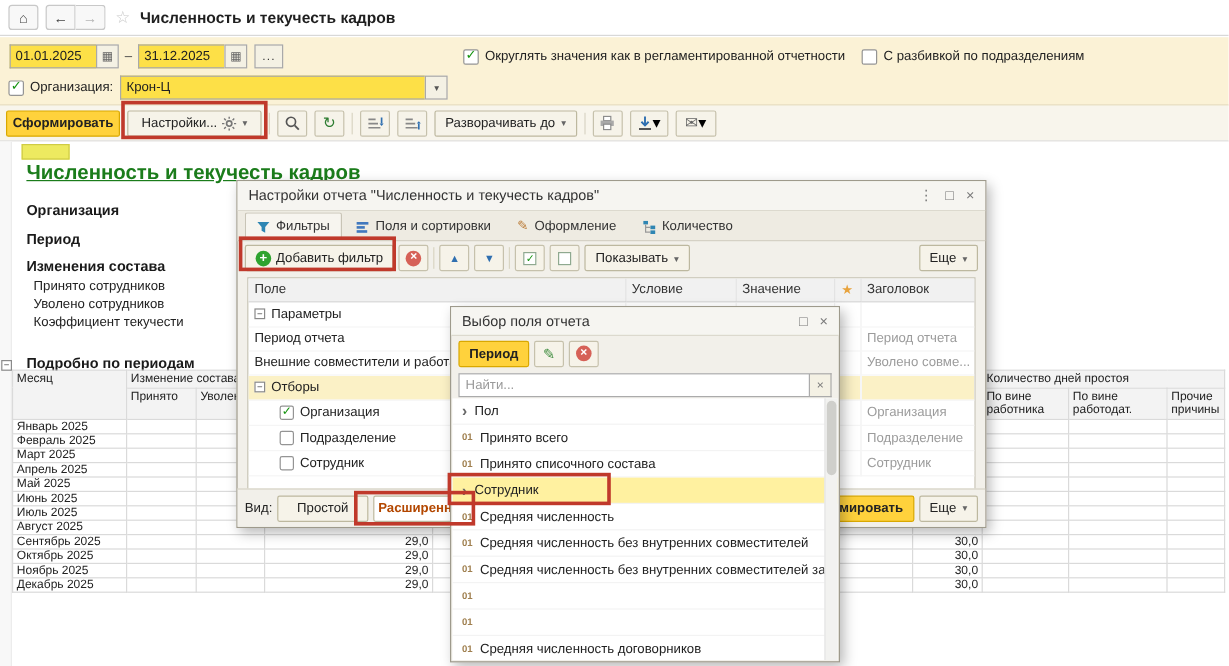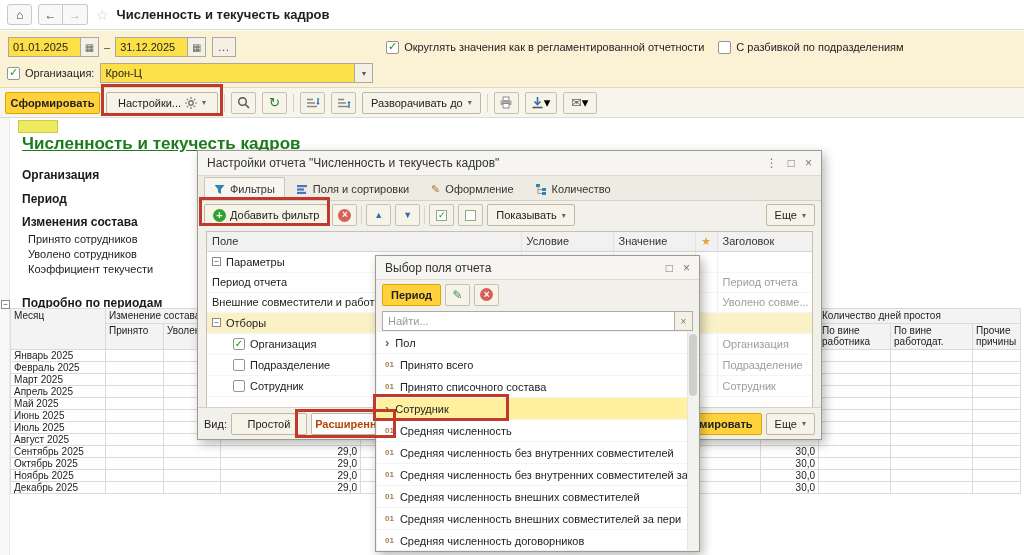--- a/index.html
+++ b/index.html
@@ -678,25 +678,23 @@
       <div class="fd-item">
           <span class="fd-num">01</span>
           <span>Средняя численность без внутренних совместителей</span>
         </div>
       <div class="fd-item">
           <span class="fd-num">01</span>
           <span>Средняя численность без внутренних совместителей за</span>
         </div>
       <div class="fd-item">
           <span class="fd-num">01</span>
-          <span>Средняя численность внешних совместителей</span>
         </div>
       <div class="fd-item">
           <span class="fd-num">01</span>
-          <span>Средняя численность внешних совместителей за пери</span>
         </div>
       <div class="fd-item">
           <span class="fd-num">01</span>
           <span>Средняя численность договорников</span>
         </div>
     </div>
     <div class="fd-scroll">
         <div class="fd-thumb"></div>
       </div>
   </div>

